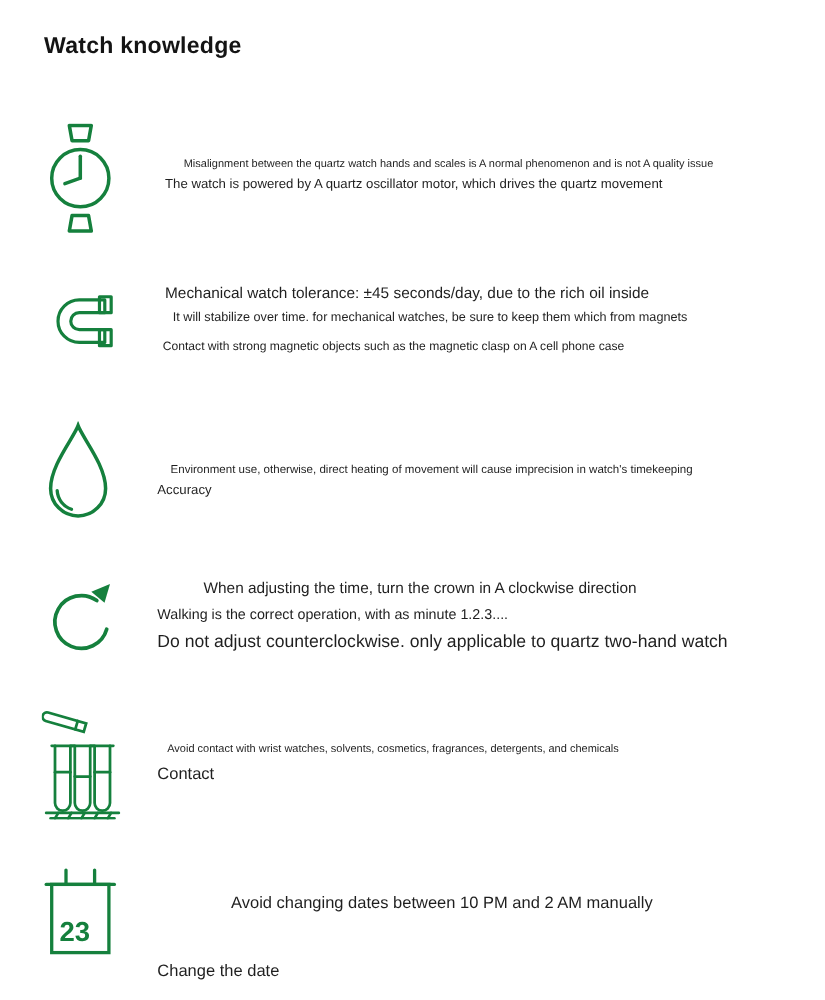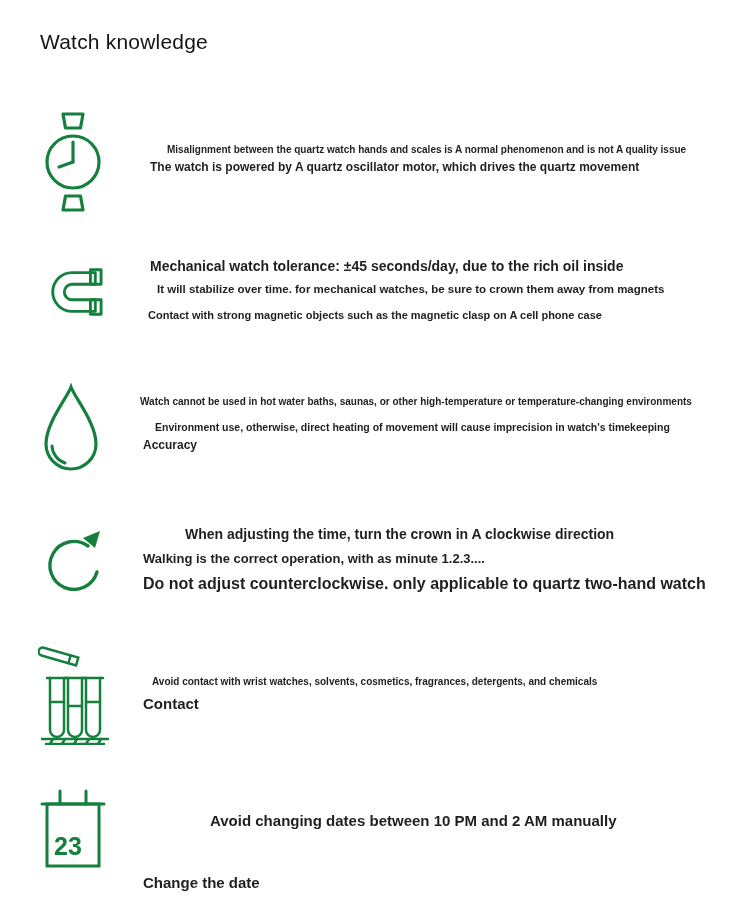--- a/index.html
+++ b/index.html
@@ -1,19 +1,19 @@
 <!DOCTYPE html>
 <html><head>
 <meta charset="utf-8">
 <style>
   html,body{margin:0;padding:0}
   body{background:#ffffff;font-family:"Liberation Sans",sans-serif;color:#1f1f1f}
   .canvas{position:relative;width:750px;height:909px;background:#fff;overflow:hidden}
-  .title{position:absolute;left:40px;top:30px;font-size:21px;font-weight:400;color:#141414;margin:0;letter-spacing:.2px}
-  .line{position:absolute;margin:0;white-space:nowrap;font-weight:700;color:#1f1f1f}
+  .title{position:absolute;left:40px;top:30px;font-size:21px;font-weight:700;color:#141414;margin:0;letter-spacing:.2px}
+  .line{position:absolute;margin:0;white-space:nowrap;font-weight:400;color:#1f1f1f}
   .icon{position:absolute;color:#15803d}
   .icon svg{display:block;width:100%;height:100%}
 
   .icon-watch{left:45px;top:112px;width:56px;height:100px}
   .icon-magnet{left:45px;top:262px;width:58px;height:60px}
   .icon-drop{left:40px;top:383px;width:62px;height:97px}
   .icon-rotate{left:45px;top:520px;width:62px;height:80px}
   .icon-tubes{left:38px;top:644px;width:73px;height:101px}
   .icon-calendar{left:40px;top:788px;width:66px;height:86px}
 
@@ -53,30 +53,29 @@
   <p class="line s1b">The watch is powered by A quartz oscillator motor, which drives the quartz movement</p>
 
   <div class="icon icon-magnet">
     <svg viewBox="0 0 60 60" fill="none" stroke="currentColor" stroke-width="3" stroke-linejoin="round">
       <path d="M52 10 H28 A20 20 0 1 0 28 50 H52 V38 H28 A8 8 0 1 1 28 22 H52 Z"></path>
       <rect x="47" y="7" width="11" height="15"></rect>
       <rect x="47" y="38" width="11" height="15"></rect>
     </svg>
   </div>
   <p class="line s2a">Mechanical watch tolerance: ±45 seconds/day, due to the rich oil inside</p>
-  <p class="line s2b">It will stabilize over time. for mechanical watches, be sure to crown them away from magnets</p>
+  <p class="line s2b">It will stabilize over time. for mechanical watches, be sure to keep them which from magnets</p>
   <p class="line s2c">Contact with strong magnetic objects such as the magnetic clasp on A cell phone case</p>
 
   <div class="icon icon-drop">
     <svg viewBox="0 0 62 97" fill="none" stroke="currentColor" stroke-width="3.2" stroke-linecap="round">
       <path d="M31 4 C27 15 6 40 6 61 A25 25 0 0 0 56 61 C56 40 35 15 31 4 Z"></path>
       <path d="M12 63 A19 19 0 0 0 25 80" stroke-width="3"></path>
     </svg>
   </div>
-  <p class="line s3a">Watch cannot be used in hot water baths, saunas, or other high-temperature or temperature-changing environments</p>
   <p class="line s3b">Environment use, otherwise, direct heating of movement will cause imprecision in watch's timekeeping</p>
   <p class="line s3c">Accuracy</p>
 
   <div class="icon icon-rotate">
     <svg viewBox="0 0 62 80" fill="none" stroke="currentColor" stroke-width="3.4" stroke-linecap="round">
       <path d="M52 52 A24 24 0 1 1 43 26"></path>
       <path d="M55 11 L50 28 L38 18 Z" fill="currentColor" stroke="none"></path>
     </svg>
   </div>
   <p class="line s4a">When adjusting the time, turn the crown in A clockwise direction</p>

